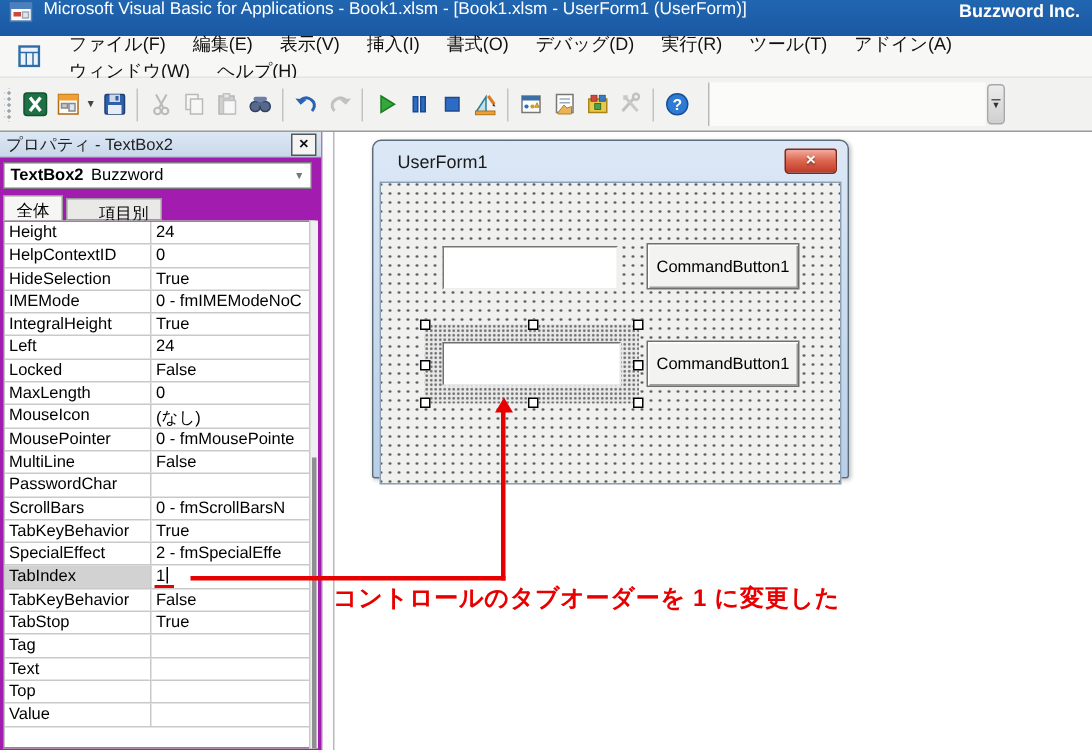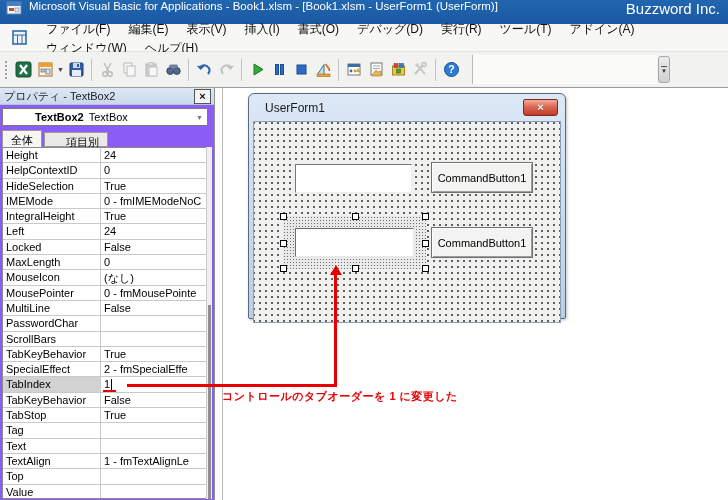--- a/index.html
+++ b/index.html
@@ -9,21 +9,21 @@
     background:#ffffff;
   }
   
   .titlebar{
     position:absolute;left:0;top:0;width:728px;height:24px;
     background:linear-gradient(#2166b0,#1b58a4);
     display:flex;align-items:flex-start;color:#fff;
   }
   .titlebar .app-ico{width:16px;height:16px;margin:0 7px 0 6px;flex:0 0 auto;}
   .titlebar .ttl{font-size:11.5px;white-space:nowrap;flex:1 1 auto;}
-  .titlebar .brand{font-size:15px;font-weight:normal;margin-right:8px;white-space:nowrap;}
+  .titlebar .brand{font-size:12px;font-weight:bold;margin-right:8px;white-space:nowrap;}
   
   .menubar{
     position:absolute;left:0;top:24px;width:728px;height:28px;
     background:#f7f7f6;display:flex;align-items:center;
     border-bottom:1px solid #e3e3e3;box-sizing:border-box;
   }
   .menubar .child-ico{width:15px;height:15px;margin:0 10px 0 12px;flex:0 0 auto;}
   .menu-item{font-size:12px;color:#111;padding:4px 9px;white-space:nowrap;}
   
   .toolbar{
@@ -41,30 +41,30 @@
   .tb-well{position:absolute;left:472px;top:3px;width:184px;height:29px;
     background:#fbfbfa;border-left:1px solid #b9b9b9;}
   .tb-more{position:absolute;left:658px;top:4px;width:12px;height:27px;
     background:linear-gradient(#ececec,#cfcfcf);border:1px solid #a8a8a8;border-radius:3px;
     display:flex;flex-direction:column;align-items:center;justify-content:center;box-sizing:border-box;}
   .tb-more .bar{width:6px;height:1.5px;background:#555;margin-bottom:2px;}
   .tb-more .car{font-size:6px;color:#333;line-height:4px;}
   
   .props{
     position:absolute;left:0;top:88px;width:215px;height:412px;
-    background:#8b5cf6;border-right:1px solid #8f8f8f;box-sizing:border-box;font-size:11px;
+    background:#a21caf;border-right:1px solid #8f8f8f;box-sizing:border-box;font-size:11px;
   }
   .props-hd{position:absolute;left:0;top:0;width:100%;height:17px;
     background:linear-gradient(#dde8f5,#c9d8ea);display:flex;align-items:center;
     border-bottom:1px solid #b5c4d6;box-sizing:border-box;}
   .props-hd .t{margin-left:4px;color:#222;flex:1;white-space:nowrap;overflow:hidden;}
   .props-close{width:15px;height:13px;margin-right:3px;background:#f4f4f4;border:1px solid #555;
     display:flex;align-items:center;justify-content:center;font-size:11px;font-weight:bold;color:#111;line-height:1;}
   .obj-combo{position:absolute;left:2px;top:20px;width:206px;height:18px;background:#fff;
-    border:1px solid #7a7a7a;box-sizing:border-box;display:flex;align-items:center;padding-left:28px;}
+    border:1px solid #7a7a7a;box-sizing:border-box;display:flex;align-items:center;}
   .obj-combo .nm{font-weight:bold;margin-left:4px;white-space:pre;}
   .obj-combo .tp{margin-left:5px;white-space:pre;}
   .obj-combo .cv{margin-left:auto;margin-right:4px;color:#777;font-size:7px;}
   .prop-tabs{position:absolute;left:2px;top:42px;height:17px;display:flex;align-items:flex-end;}
   .ptab{padding:2px 8px 2px 8px;border:1px solid #9a9a9a;box-sizing:border-box;white-space:nowrap;}
   .ptab.active{background:#f6f6f5;border-bottom:none;height:17px;}
   .ptab.inactive{background:#e9e9e8;height:15px;margin-left:2px;padding-left:21px;}
   .prop-grid{position:absolute;left:2px;top:59px;width:208px;height:352px;
     background:#fff;border:1px solid #8a8a8a;box-sizing:border-box;overflow:hidden;}
   .pg-row{display:flex;height:15.3px;box-sizing:border-box;border-bottom:1px solid #c9c9c9;}
@@ -107,21 +107,21 @@
   .sel-frame .inner-tb{position:absolute;left:12px;top:12px;width:119px;height:29px;background:#fff;
     box-sizing:border-box;border:1px solid;border-color:#6f6f6f #e8e8e8 #e8e8e8 #6f6f6f;}
   .handle{position:absolute;width:7px;height:7px;background:#fff;border:1px solid #000;box-sizing:border-box;}
   
   .anno{position:absolute;z-index:10;}
   .anno-hline{left:127px;top:384px;width:210px;height:3px;}
   .anno-vline{left:334px;top:274px;width:3px;height:113px;}
   .anno-head{left:330px;top:265px;width:0;height:0;background:transparent !important;
     border-left:6px solid transparent;border-right:6px solid transparent;border-bottom:10px solid #e80000;}
   .anno-underline{left:103px;top:390px;width:13px;height:2px;}
-  .anno-text{left:222px;top:389px;font-size:11px;font-weight:bold;white-space:nowrap;letter-spacing:.5px;}
+  .anno-text{left:222px;top:389px;font-size:16px;font-weight:bold;white-space:nowrap;letter-spacing:.5px;}
 </style>
 </head>
 <body>
 
 <div class="titlebar">
   <span class="app-ico">
     <svg width="16" height="16" viewBox="0 0 16 16">
       <rect x="1" y="2" width="14" height="12" fill="#fdfdfd" stroke="#5a83b4"></rect>
       <rect x="1" y="2" width="14" height="4" fill="#4a7fc0"></rect>
       <rect x="3" y="8" width="5" height="3" fill="#c94a3a"></rect>
@@ -286,21 +286,21 @@
   </div>
 </div>
 
 <div class="props">
   <div class="props-hd">
     <span class="t">プロパティ - TextBox2</span>
     <span class="props-close">×</span>
   </div>
   <div class="obj-combo">
     <span class="nm">TextBox2</span>
-    <span class="tp">TextBox</span>
+    <span class="tp">Buzzword</span>
     <span class="cv">▼</span>
   </div>
   <div class="prop-tabs" id="prop-tabs">
       <span class="ptab active">全体</span>
       <span class="ptab inactive">項目別</span>
     </div>
   <div class="prop-grid" id="prop-grid">
       <div class="pg-row">
         <div class="pg-name">Height</div>
         <div class="pg-val">24</div>
@@ -344,20 +344,21 @@
       <div class="pg-row">
         <div class="pg-name">MultiLine</div>
         <div class="pg-val">False</div>
       </div>
       <div class="pg-row">
         <div class="pg-name">PasswordChar</div>
         <div class="pg-val"></div>
       </div>
       <div class="pg-row">
         <div class="pg-name">ScrollBars</div>
+        <div class="pg-val">0 - fmScrollBarsN</div>
       </div>
       <div class="pg-row">
         <div class="pg-name">TabKeyBehavior</div>
         <div class="pg-val">True</div>
       </div>
       <div class="pg-row">
         <div class="pg-name">SpecialEffect</div>
         <div class="pg-val">2 - fmSpecialEffe</div>
       </div>
       <div class="pg-row selected">
@@ -372,24 +373,20 @@
         <div class="pg-name">TabStop</div>
         <div class="pg-val">True</div>
       </div>
       <div class="pg-row">
         <div class="pg-name">Tag</div>
         <div class="pg-val"></div>
       </div>
       <div class="pg-row">
         <div class="pg-name">Text</div>
         <div class="pg-val"></div>
-      </div>
-      <div class="pg-row">
-        <div class="pg-name">TextAlign</div>
-        <div class="pg-val">1 - fmTextAlignLe</div>
       </div>
       <div class="pg-row">
         <div class="pg-name">Top</div>
       </div>
       <div class="pg-row">
         <div class="pg-name">Value</div>
         <div class="pg-val"></div>
       </div>
     </div>
   <div class="pg-scroll">

